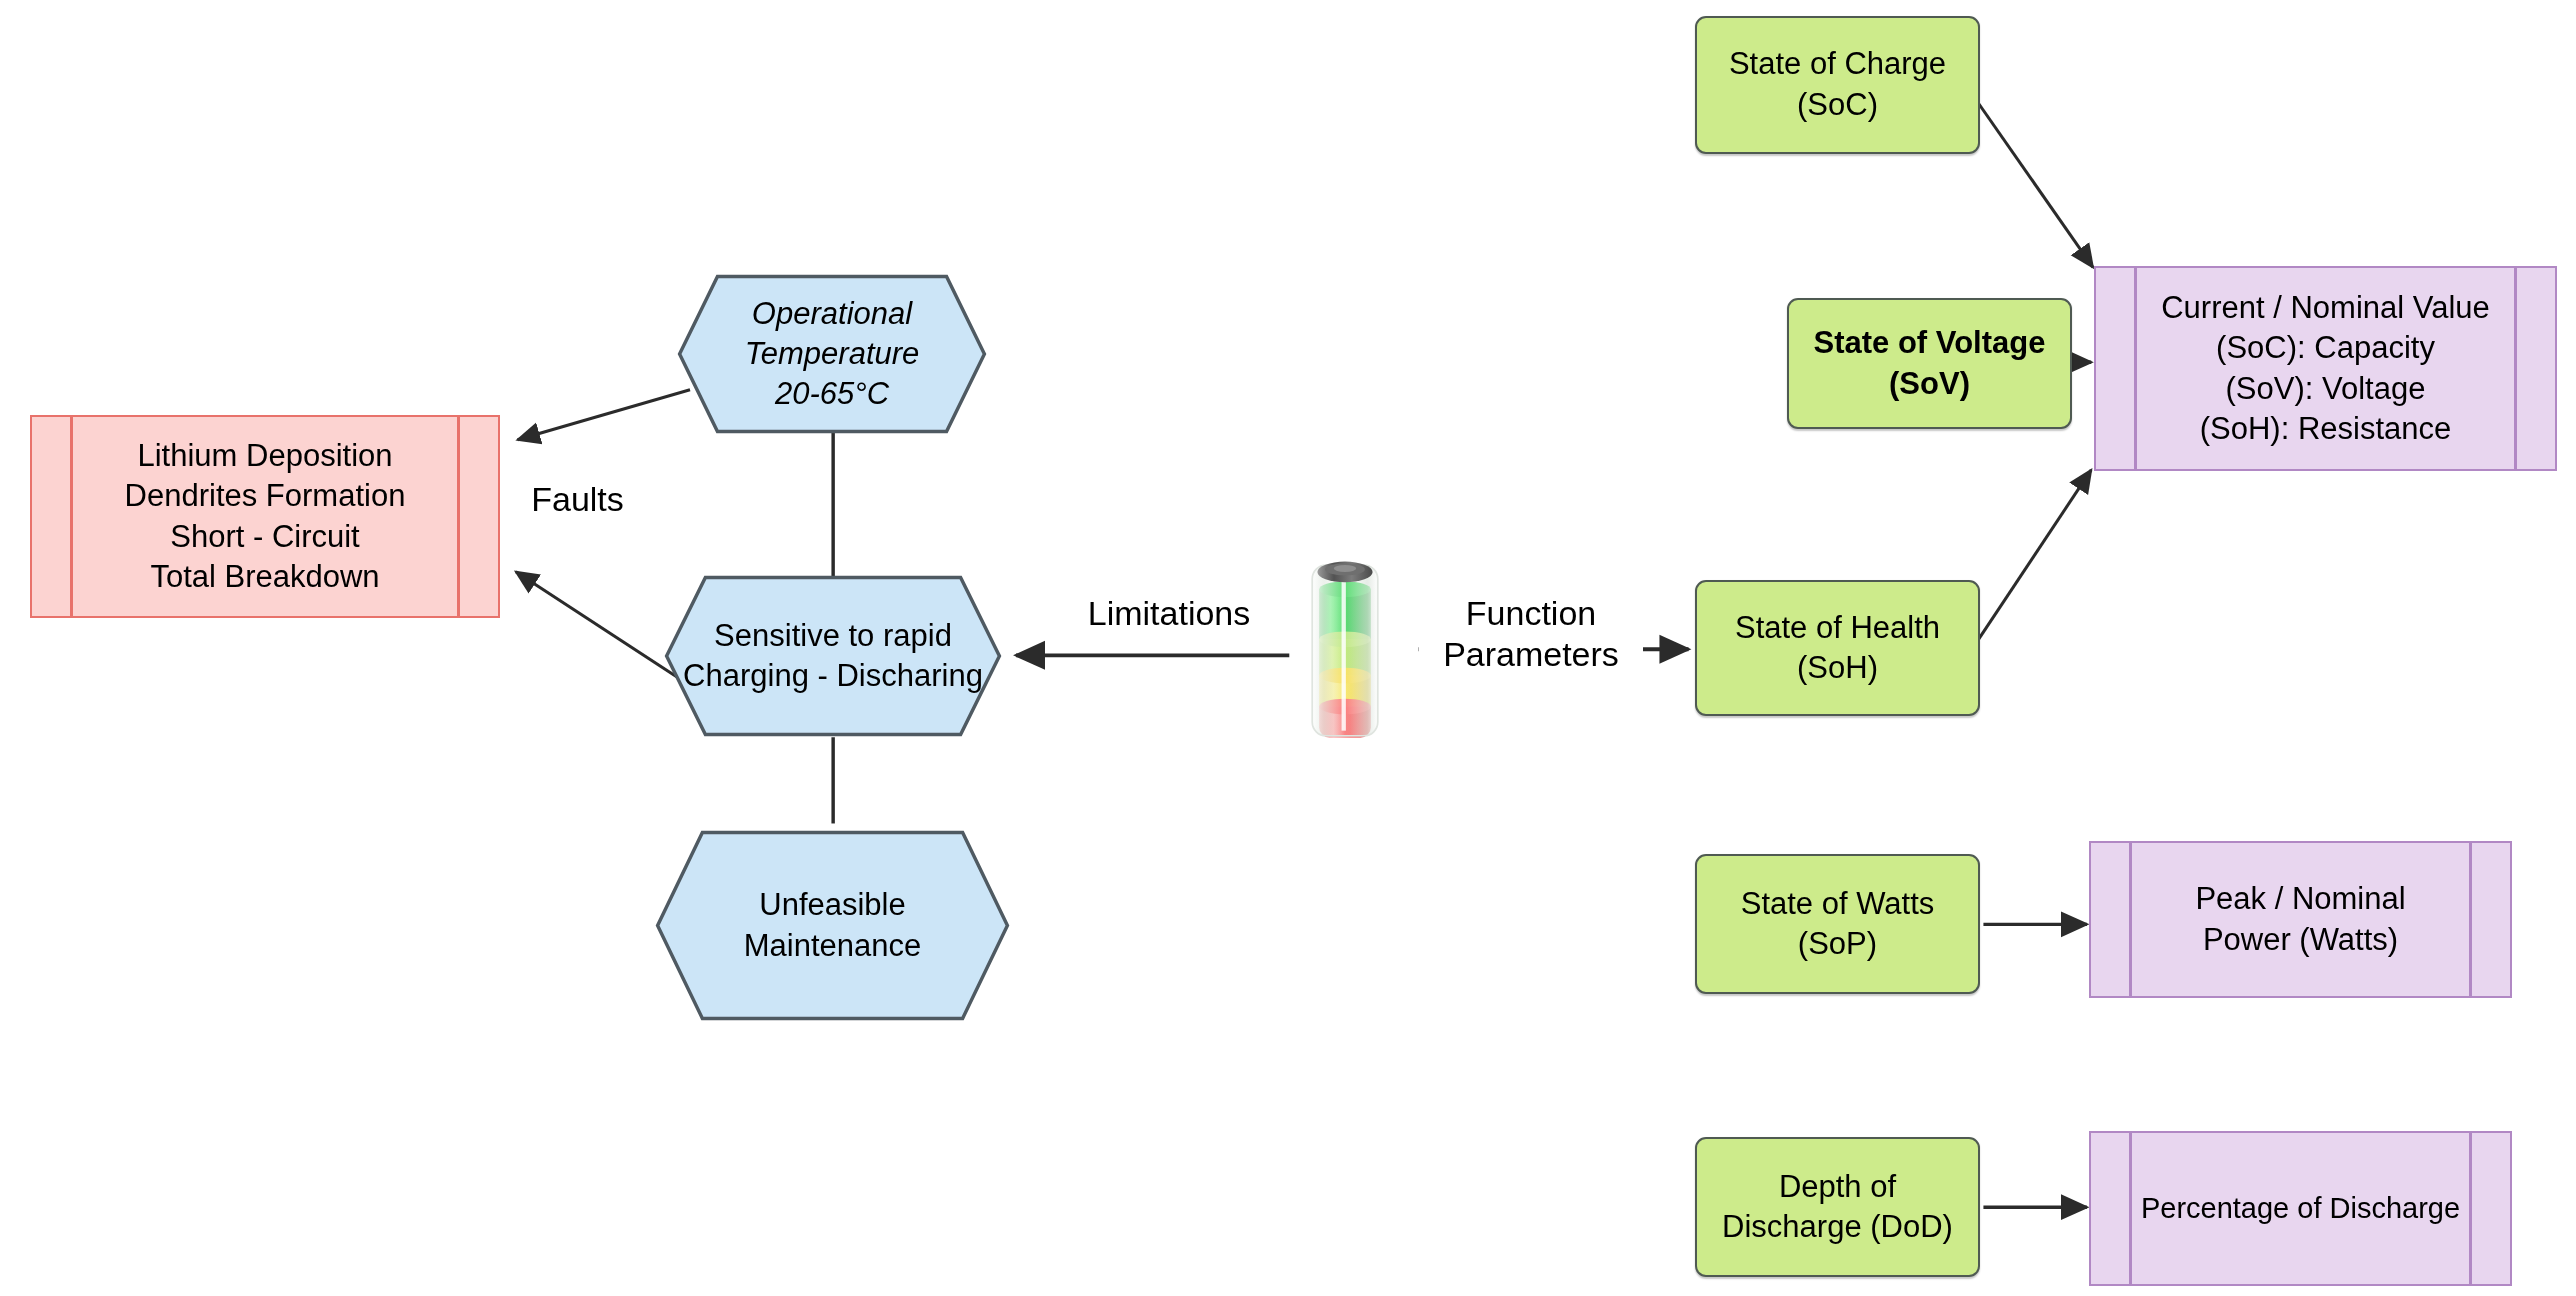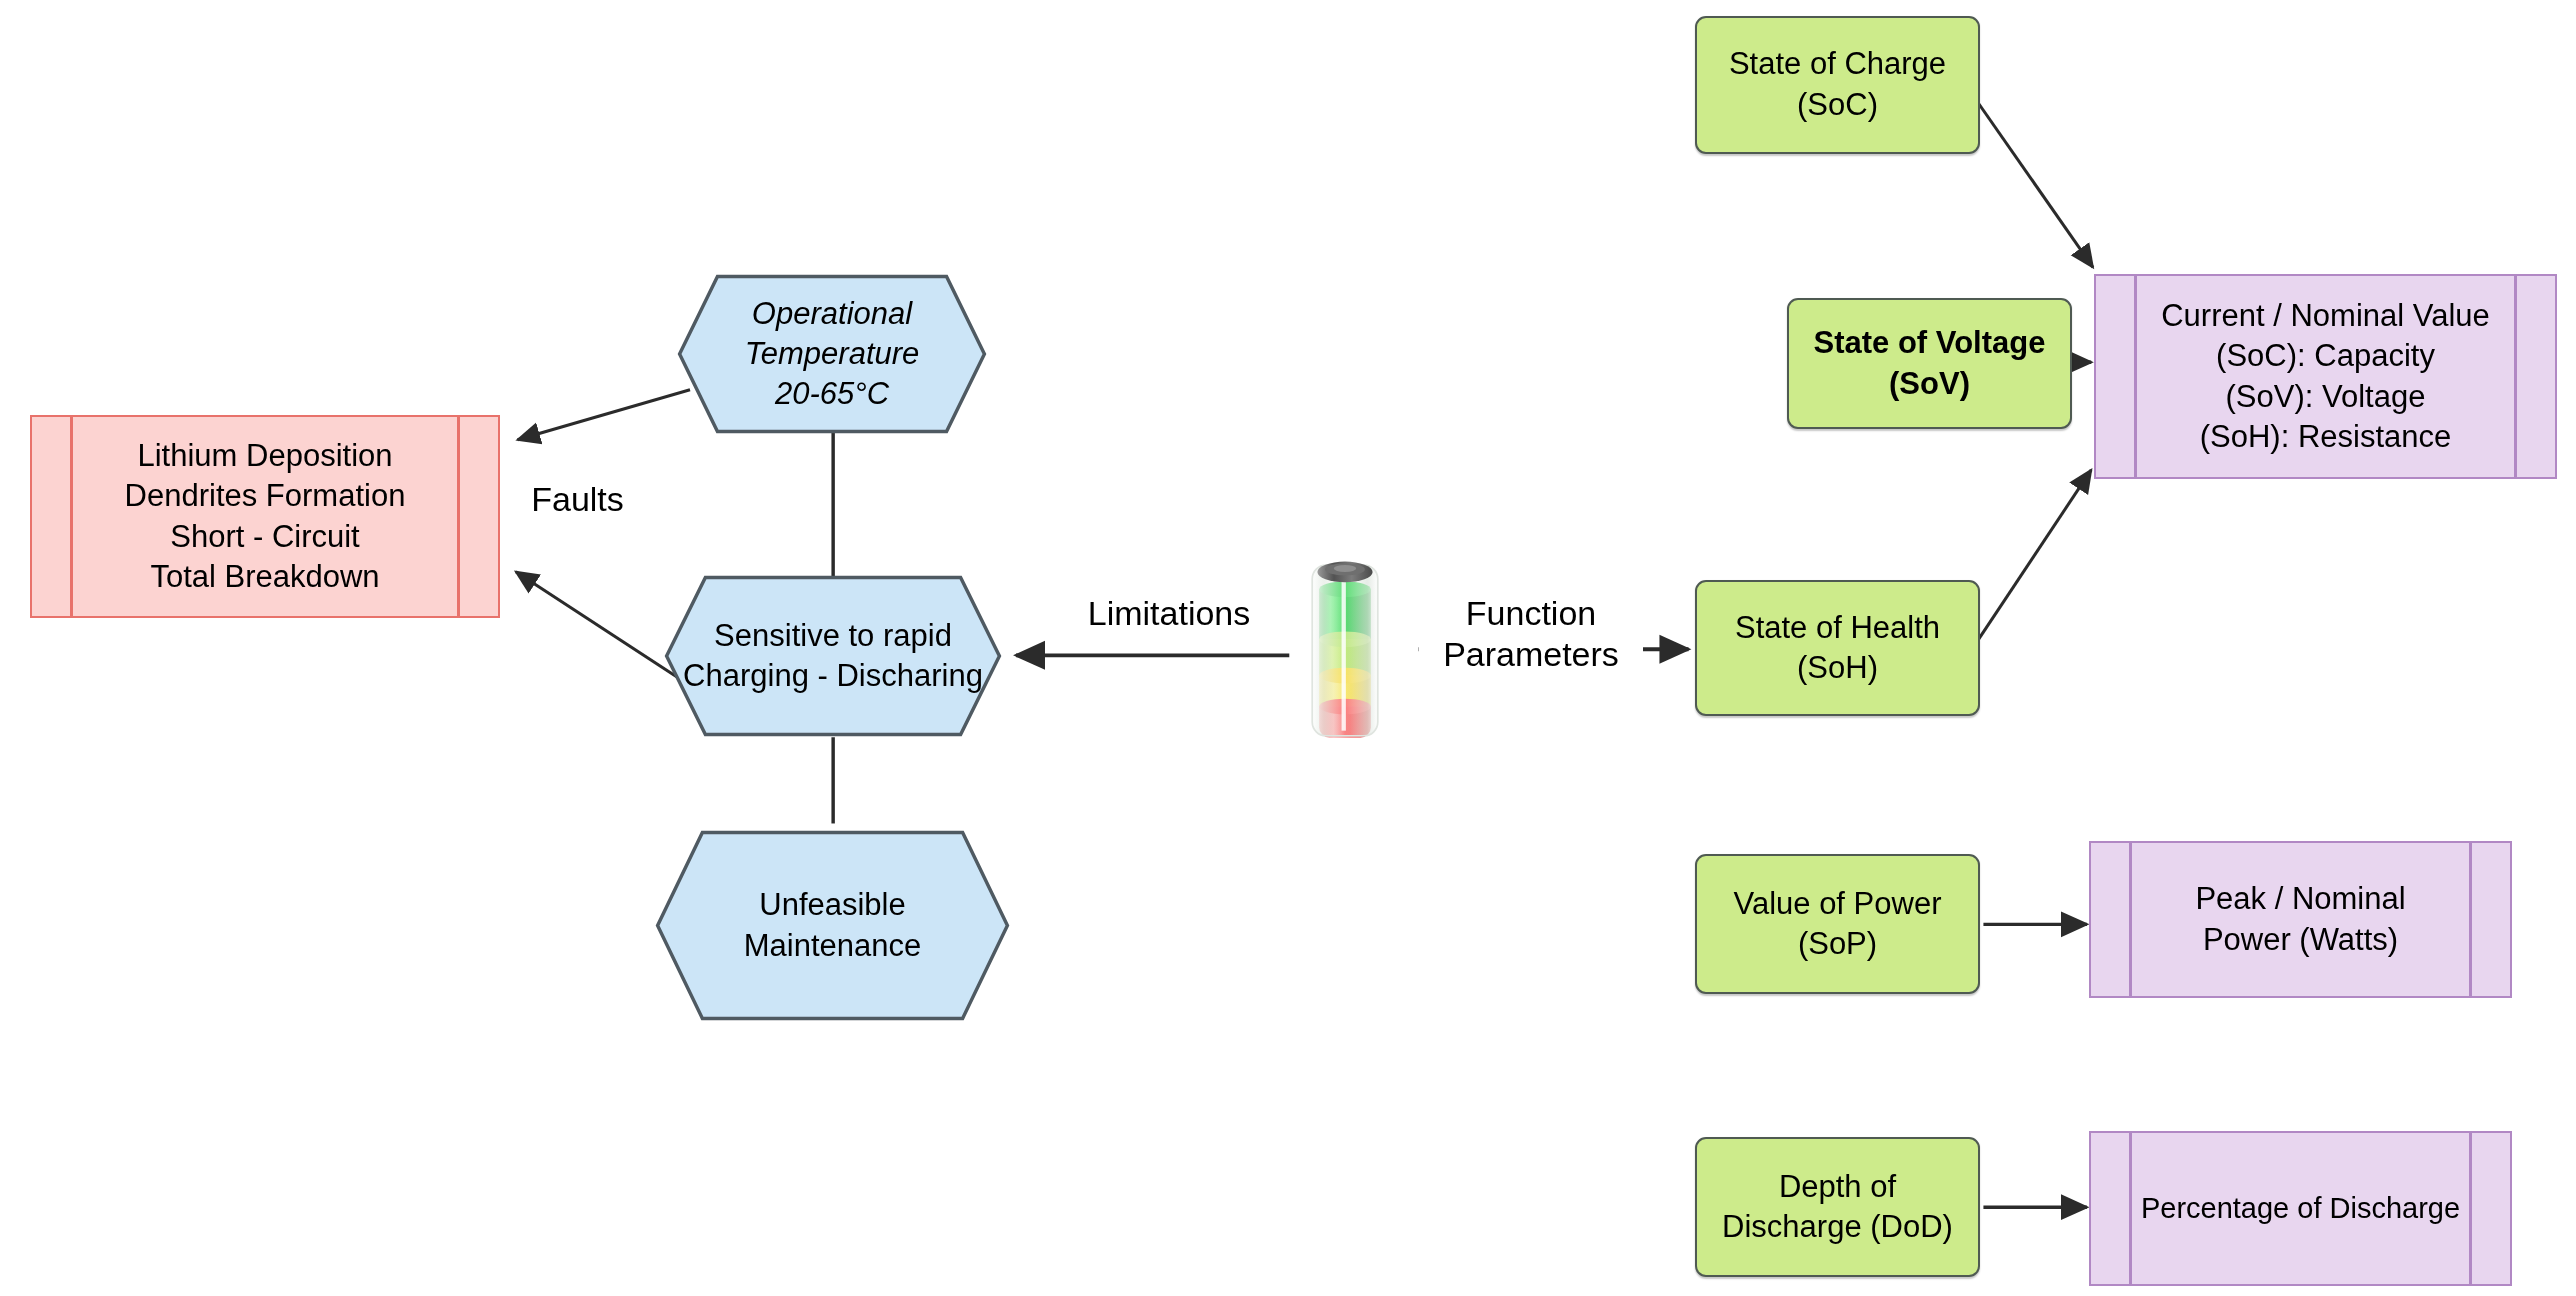--- a/index.html
+++ b/index.html
@@ -268,30 +268,30 @@
     <span>State of Voltage
 (SoV)</span>
   </div>
 
   <div class="node green-box fs-36" style="left:1695px; top:580px; width:285px; height:136px;">
     <span>State of Health
 (SoH)</span>
   </div>
 
   <div class="node green-box fs-36" style="left:1695px; top:854px; width:285px; height:140px;">
-    <span>Value of Power
+    <span>State of Watts
 (SoP)</span>
   </div>
 
   <div class="node green-box fs-36" style="left:1695px; top:1137px; width:285px; height:140px;">
     <span>Depth of
 Discharge (DoD)</span>
   </div>
 
-  <div class="node note-box purple-box fs-36" style="left:2094px; top:274px; width:463px; height:205px;">
+  <div class="node note-box purple-box fs-36" style="left:2094px; top:266px; width:463px; height:205px;">
     <span class="rule left"></span>
     <span class="rule right"></span>
     <span class="note-text">Current / Nominal Value
 (SoC): Capacity
 (SoV): Voltage
 (SoH): Resistance</span>
   </div>
 
   <div class="node note-box purple-box fs-36" style="left:2089px; top:841px; width:423px; height:157px;">
     <span class="rule left"></span>

